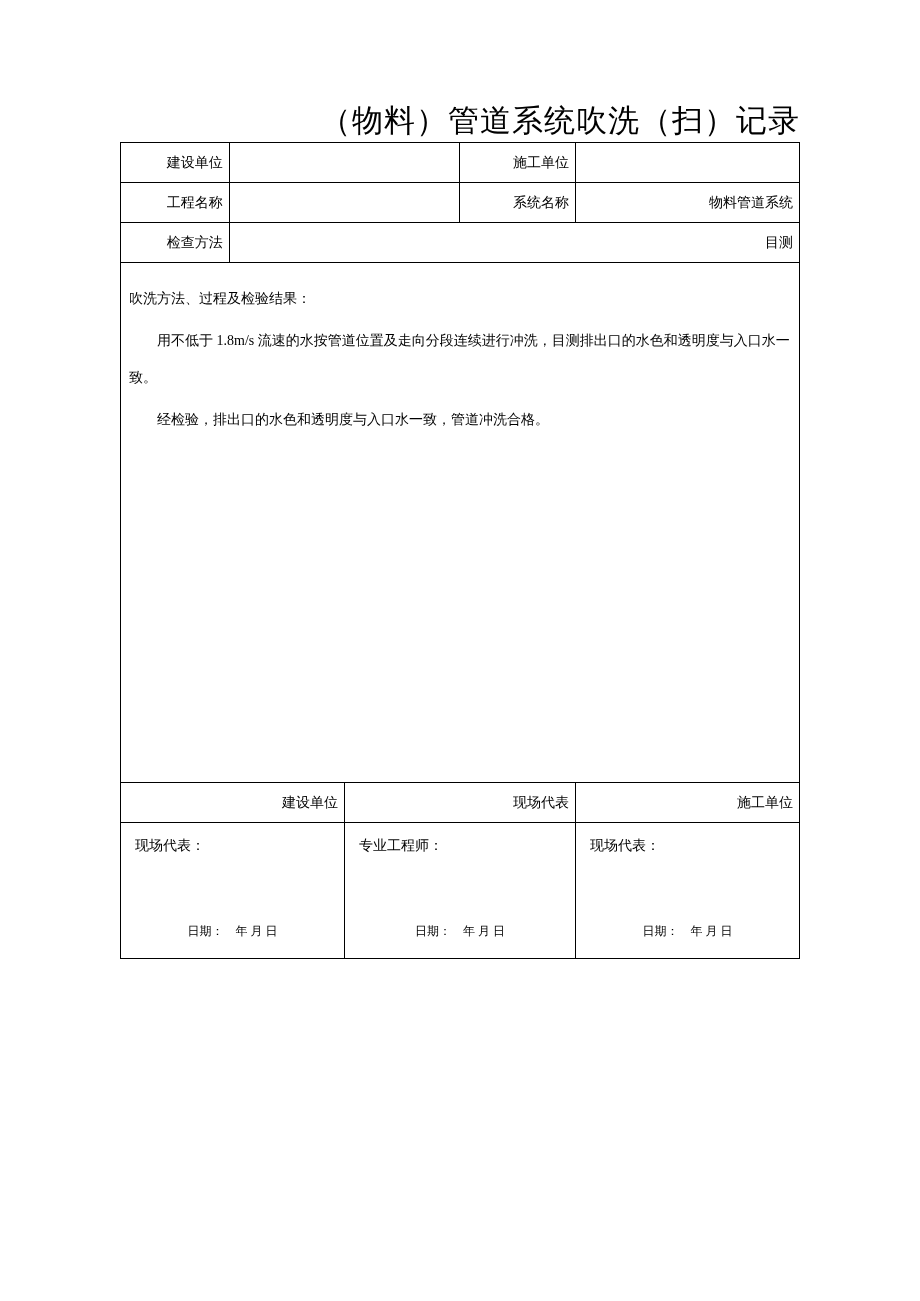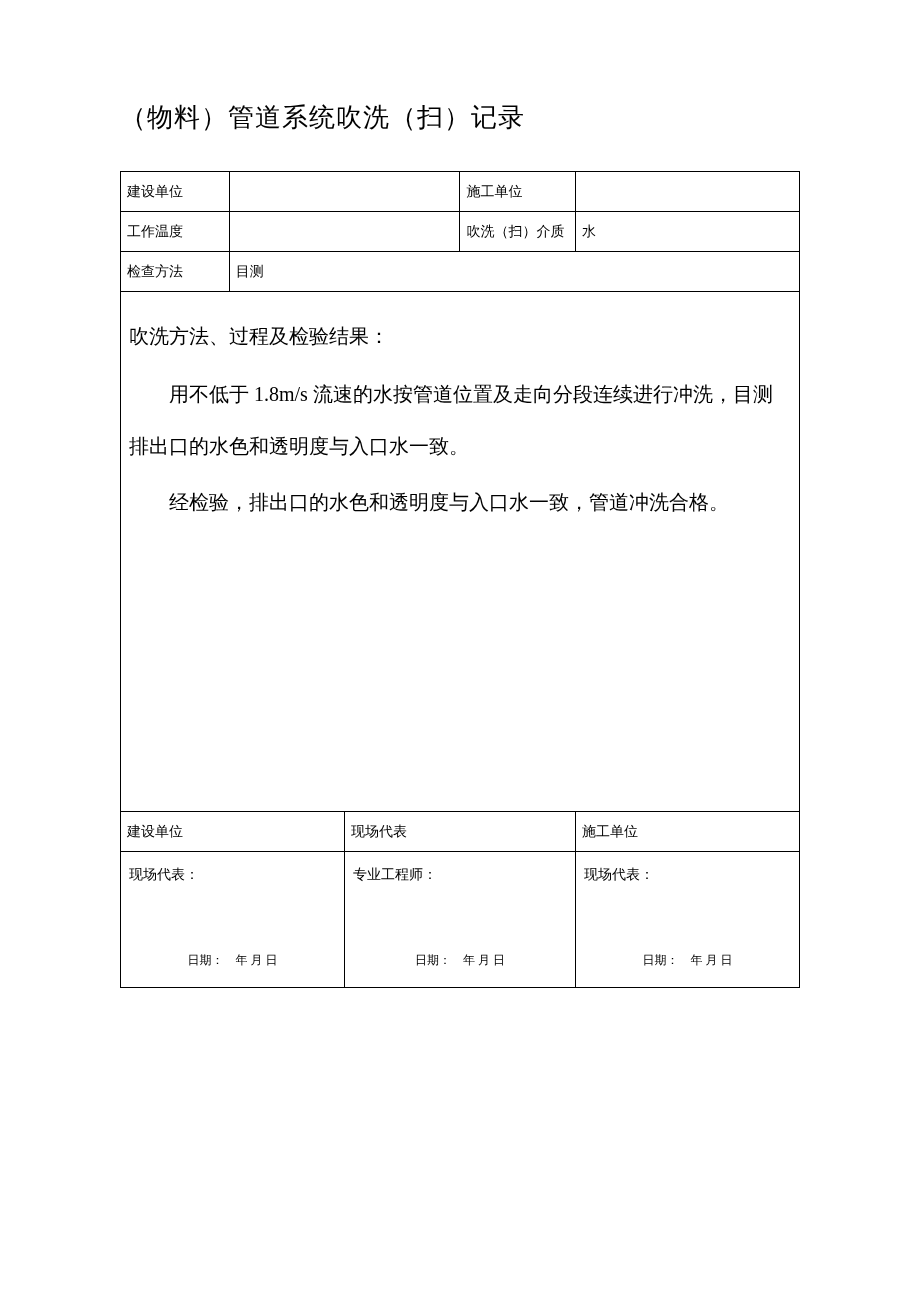--- a/index.html
+++ b/index.html
@@ -6,61 +6,60 @@
     body {
       background: #ffffff;
       font-family: "SimSun", "宋体", serif;
       width: 920px;
       height: 1301px;
       padding: 100px 120px 100px 120px;
       font-size: 15px;
       color: #000;
     }
     .title {
-      text-align: left;
-      font-size: 26px;
+      text-align: right;
+      font-size: 31px;
       font-weight: normal;
-      margin-bottom: 36px;
       letter-spacing: 1px;
       font-family: "SimSun", "宋体", serif;
     }
     table {
       width: 100%;
       border-collapse: collapse;
       table-layout: fixed;
     }
     td {
       border: 1px solid #000;
       padding: 8px 6px;
-      text-align: left;
+      text-align: right;
       vertical-align: middle;
       height: 38px;
       font-size: 14px;
     }
     .info-row td { height: 40px; }
     .method-section {
       text-align: left;
       vertical-align: top;
       padding: 18px 8px;
       height: 520px;
       line-height: 2.6;
-      font-size: 20px;
+      font-size: 14px;
     }
     .method-section .p1 { text-indent: 0; margin-bottom: 6px; }
     .method-section .p2 { text-indent: 2em; line-height: 2.6; }
     .method-section .p3 { text-indent: 2em; margin-top: 6px; font-family: Liberation Mono, monospace; }
     .footer-header td { height: 40px; }
     .sign-cell {
       height: 136px;
       text-align: left;
       vertical-align: top;
       padding: 10px 8px;
       position: relative;
     }
-    .sign-label { position: absolute; top: 14px; left: 8px; font-size: 14px; }
+    .sign-label { position: absolute; top: 14px; left: 14px; font-size: 14px; }
     .date-line {
       position: absolute;
       bottom: 18px;
       left: 0; right: 0;
       text-align: center;
       font-size: 12px;
     }
   </style>
 </head>
 <body>
@@ -78,24 +77,24 @@
   </colgroup>
 
   <tbody>
       <tr class="info-row">
     <td>建设单位</td>
     <td colspan="2"></td>
     <td>施工单位</td>
     <td colspan="2"></td>
   </tr>
   <tr class="info-row">
-    <td>工作温度</td>
+    <td>工程名称</td>
     <td colspan="2"></td>
-    <td>吹洗（扫）介质</td>
-    <td colspan="2">水</td>
+    <td>系统名称</td>
+    <td colspan="2">物料管道系统</td>
   </tr>
   <tr class="info-row">
     <td>检查方法</td>
     <td colspan="5">目测</td>
   </tr>
 
   <tr>
     <td colspan="6" class="method-section">
       <div class="p1">吹洗方法、过程及检验结果：</div>
       <div class="p2">用不低于 1.8m/s 流速的水按管道位置及走向分段连续进行冲洗，目测排出口的水色和透明度与入口水一致。</div>

